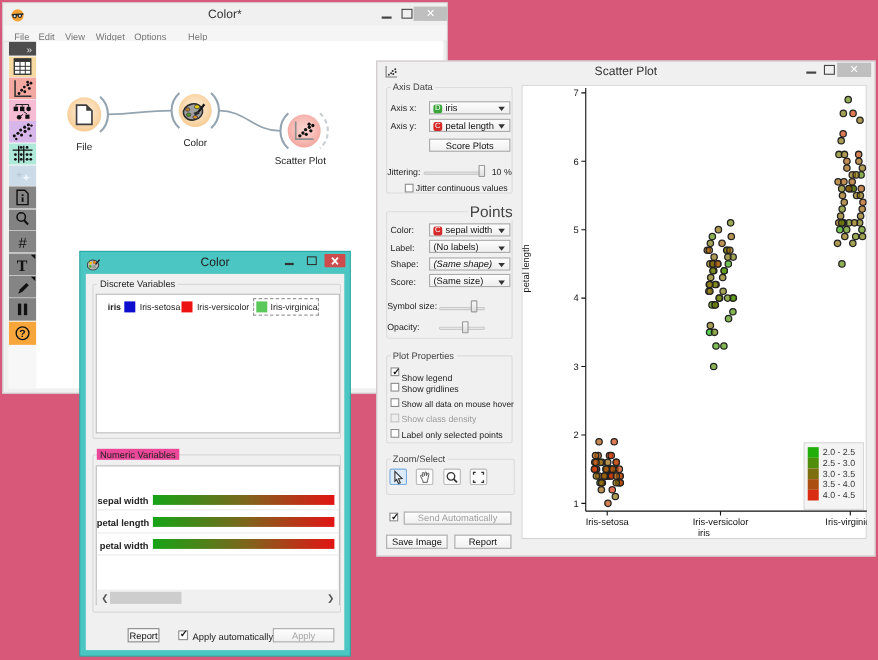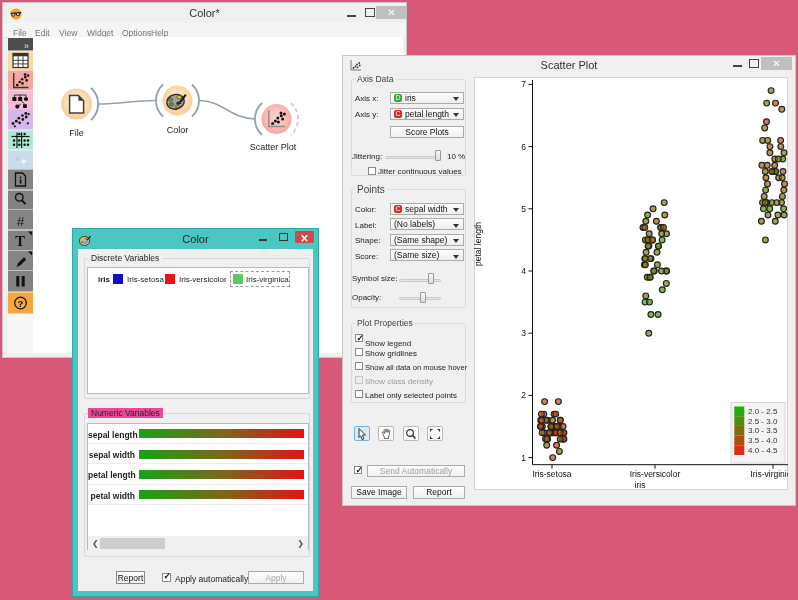--- a/index.html
+++ b/index.html
@@ -34,21 +34,21 @@
     <div class="abs" style="left:362px; top:5px; width:10px; height:9px; border:1.5px solid #444;"></div>
     <div class="abs" style="left:373px; top:2.5px; width:31px; height:13px; background:#bfbfbf; color:#fff; text-align:center; font-size:10px; line-height:13px;">✕</div>
   </div>
 
   <div class="abs" style="left:0; top:20px; width:100%; height:15px; background:#f5f5f5; border-bottom:1px solid #e3e3e3; font-size:8.5px; color:#757575;">
     <span class="abs" style="left:10px; top:4.5px;">File</span>
     <span class="abs" style="left:32px; top:4.5px;">Edit</span>
     <span class="abs" style="left:56px; top:4.5px;">View</span>
     <span class="abs" style="left:84px; top:4.5px;">Widget</span>
     <span class="abs" style="left:119px; top:4.5px;">Options</span>
-    <span class="abs" style="left:148px; top:4.5px;">Help</span>
+    <span class="abs" style="left:168px; top:4.5px;">Help</span>
   </div>
 
   <div class="abs" style="left:5px; top:34px; width:395px; height:316px; background:#fff;"></div>
 
   <div class="abs" id="toolbar" style="left:5px; top:34px; width:25px; height:316px; background:#f7f7f7;">
   <svg width="25" height="316" viewBox="0 0 25 316">
     <rect x="0" y="1" width="25" height="12.5" fill="#4d4d4d"></rect>
     <text x="16" y="11.5" font-size="9" fill="#e8e8e8">»</text>
     <rect x="0" y="14.5" width="25" height="18.5" fill="#f7d9a2"></rect>
     <g transform="translate(5,16.5)">
@@ -229,28 +229,28 @@
     <div class="abs dd" style="left:48px; top:52.5px;"><span class="badge" style="background:#d42a2a;">C</span>petal length<span class="arr"></span></div>
     <div class="abs btn" style="left:48px; top:70.5px; width:74px; height:12px;">Score Plots</div>
     <span class="abs" style="left:10px; top:96.5px;">Jittering:</span>
     <div class="abs track" style="left:43px; top:100.5px; width:56px;"></div>
     <div class="abs thumb" style="left:93px; top:95px;"></div>
     <span class="abs" style="left:105px; top:96.5px;">10 %</span>
     <span class="abs cb" style="left:26px; top:111.5px;"></span>
     <span class="abs" style="left:36px; top:112px;">Jitter continuous values</span>
 
     <fieldset class="abs" style="left:9px; top:129px; width:115px; height:124px; border:1px solid #dcdcdc; border-radius:2px;">
-        <legend style="font-size:10px; color:#444; margin-left:3px; padding:0 2px;">Points</legend>
+        <legend style="font-size:14px; color:#444; margin-left:3px; padding:0 2px;text-align:right;">Points</legend>
       </fieldset>
     <span class="abs" style="left:13px; top:150px;">Color:</span>
     <div class="abs dd" style="left:48px; top:147.5px;"><span class="badge" style="background:#d42a2a;">C</span>sepal width<span class="arr"></span></div>
     <span class="abs" style="left:13px; top:165.5px;">Label:</span>
     <div class="abs dd" style="left:48px; top:163px;">(No labels)<span class="arr"></span></div>
     <span class="abs" style="left:13px; top:181px;">Shape:</span>
-    <div class="abs dd" style="left:48px; top:178.5px;">(Same shape)<span class="arr"></span></div>
+    <div class="abs dd" style="left:48px; top:178.5px;font-style:italic;">(Same shape)<span class="arr"></span></div>
     <span class="abs" style="left:13px; top:196.5px;">Score:</span>
     <div class="abs dd" style="left:48px; top:194px;">(Same size)<span class="arr"></span></div>
     <span class="abs" style="left:10px; top:219px;">Symbol size:</span>
     <div class="abs track" style="left:57px; top:223.5px; width:42px;"></div>
     <div class="abs thumb" style="left:86px; top:218px;"></div>
     <span class="abs" style="left:10px; top:237.5px;">Opacity:</span>
     <div class="abs track" style="left:57px; top:242px; width:42px;"></div>
     <div class="abs thumb" style="left:78px; top:236.5px;"></div>
 
     <fieldset class="abs" style="left:9px; top:263px; width:115px; height:85px; border:1px solid #dcdcdc; border-radius:2px;">
@@ -260,20 +260,23 @@
       <span class="abs" style="left:23px; top:284px;">Show legend</span>
     <span class="abs cb" style="left:13px; top:293px;"></span>
       <span class="abs" style="left:23px; top:293.5px;">Show gridlines</span>
     <span class="abs cb" style="left:13px; top:307px;"></span>
       <span class="abs" style="left:23px; top:307.5px; font-size:7.6px;">Show all data on mouse hover</span>
     <span class="abs cb" style="left:13px; top:321px; background:#ededed; border-color:#c5c5c5;"></span>
       <span class="abs" style="left:23px; top:321.5px; color:#9a9a9a;">Show class density</span>
     <span class="abs cb" style="left:13px; top:335px;"></span>
       <span class="abs" style="left:23px; top:335.5px;">Label only selected points</span>
 
+    <fieldset class="abs" style="left:9px; top:357px; width:117px; height:38px; border:1px solid #dcdcdc; border-radius:2px;">
+        <legend style="font-size:8.5px; color:#444; margin-left:3px; padding:0 2px;">Zoom/Select</legend>
+      </fieldset>
     <div class="abs zb" style="left:12px; top:371px; background:#dcebf9; border-color:#7aade0;"><svg width="14" height="14" viewBox="0 0 14 14">
           <path d="M4 1.5 L10.5 8 L7.3 8.2 L8.9 11.8 L7.2 12.6 L5.6 8.9 L4 10.5 Z" fill="#e8f2fb" stroke="#333" stroke-width="1"></path>
         </svg></div>
     <div class="abs zb" style="left:36px; top:371px;"><svg width="14" height="14" viewBox="0 0 14 14">
           <path d="M4.2 7.5 L3.4 6 Q3 5.2 3.7 4.9 Q4.3 4.7 4.8 5.4 L5.5 6.4 L5 3.4 Q4.9 2.6 5.6 2.5 Q6.3 2.4 6.5 3.2 L7 5.3 L7.3 2.8 Q7.4 2 8.1 2.1 Q8.8 2.2 8.8 3 L8.8 5.4 L9.5 3.6 Q9.8 2.9 10.4 3.1 Q11 3.4 10.9 4.1 L10.3 7.2 Q9.9 9.2 9.5 10 L9.5 11.5 L5.5 11.5 L5.5 10.2 Q4.8 9.3 4.2 7.5 Z" fill="none" stroke="#555" stroke-width="0.9"></path>
         </svg></div>
     <div class="abs zb" style="left:61px; top:371px;"><svg width="14" height="14" viewBox="0 0 14 14">
           <circle cx="6" cy="6" r="3.4" fill="none" stroke="#333" stroke-width="1.2"></circle>
           <line x1="8.5" y1="8.5" x2="11.5" y2="11.5" stroke="#333" stroke-width="1.6"></line>
         </svg></div>
@@ -523,24 +526,20 @@
       <span class="abs" style="left:39px; top:7px; font-size:8px;">Iris-setosa</span>
       <span class="abs" style="left:77px; top:6px; width:10px; height:10px; background:#ee1111;"></span>
       <span class="abs" style="left:91px; top:7px; font-size:8px;">Iris-versicolor</span>
       <div class="abs" style="left:142px; top:3px; width:60px; height:15.5px; border:1px dashed #9a9a9a;"></div>
       <span class="abs" style="left:145px; top:6px; width:10px; height:10px; background:#5bc85b;"></span>
       <span class="abs" style="left:158px; top:7px; font-size:8px;">Iris-virginica</span>
     </div>
     <fieldset class="abs" style="left:6px; top:164px; width:226px; height:144px; border:1px solid #d8d8d8; border-radius:2px;"></fieldset>
     <span class="abs" style="left:10px; top:158.5px; background:#ec4899; padding:0 3px;">Numeric Variables</span>
     <div class="abs" style="left:9px; top:173.8px; width:222px; height:127px; background:#fff; border:1px solid #b9b9b9;">
-      <div class="abs" style="left:0; top:0; width:100%; height:20.3px; border-bottom:1px solid #ececec;">
-          <span class="abs nvl">sepal length</span>
-          <div class="abs bar"></div>
-        </div>
       <div class="abs" style="left:0; top:20.3px; width:100%; height:20.3px; border-bottom:1px solid #ececec;">
           <span class="abs nvl">sepal width</span>
           <div class="abs bar"></div>
         </div>
       <div class="abs" style="left:0; top:40.6px; width:100%; height:20.3px; border-bottom:1px solid #ececec;">
           <span class="abs nvl">petal length</span>
           <div class="abs bar"></div>
         </div>
       <div class="abs" style="left:0; top:60.9px; width:100%; height:20.3px; border-bottom:1px solid #ececec;">
           <span class="abs nvl">petal width</span>

